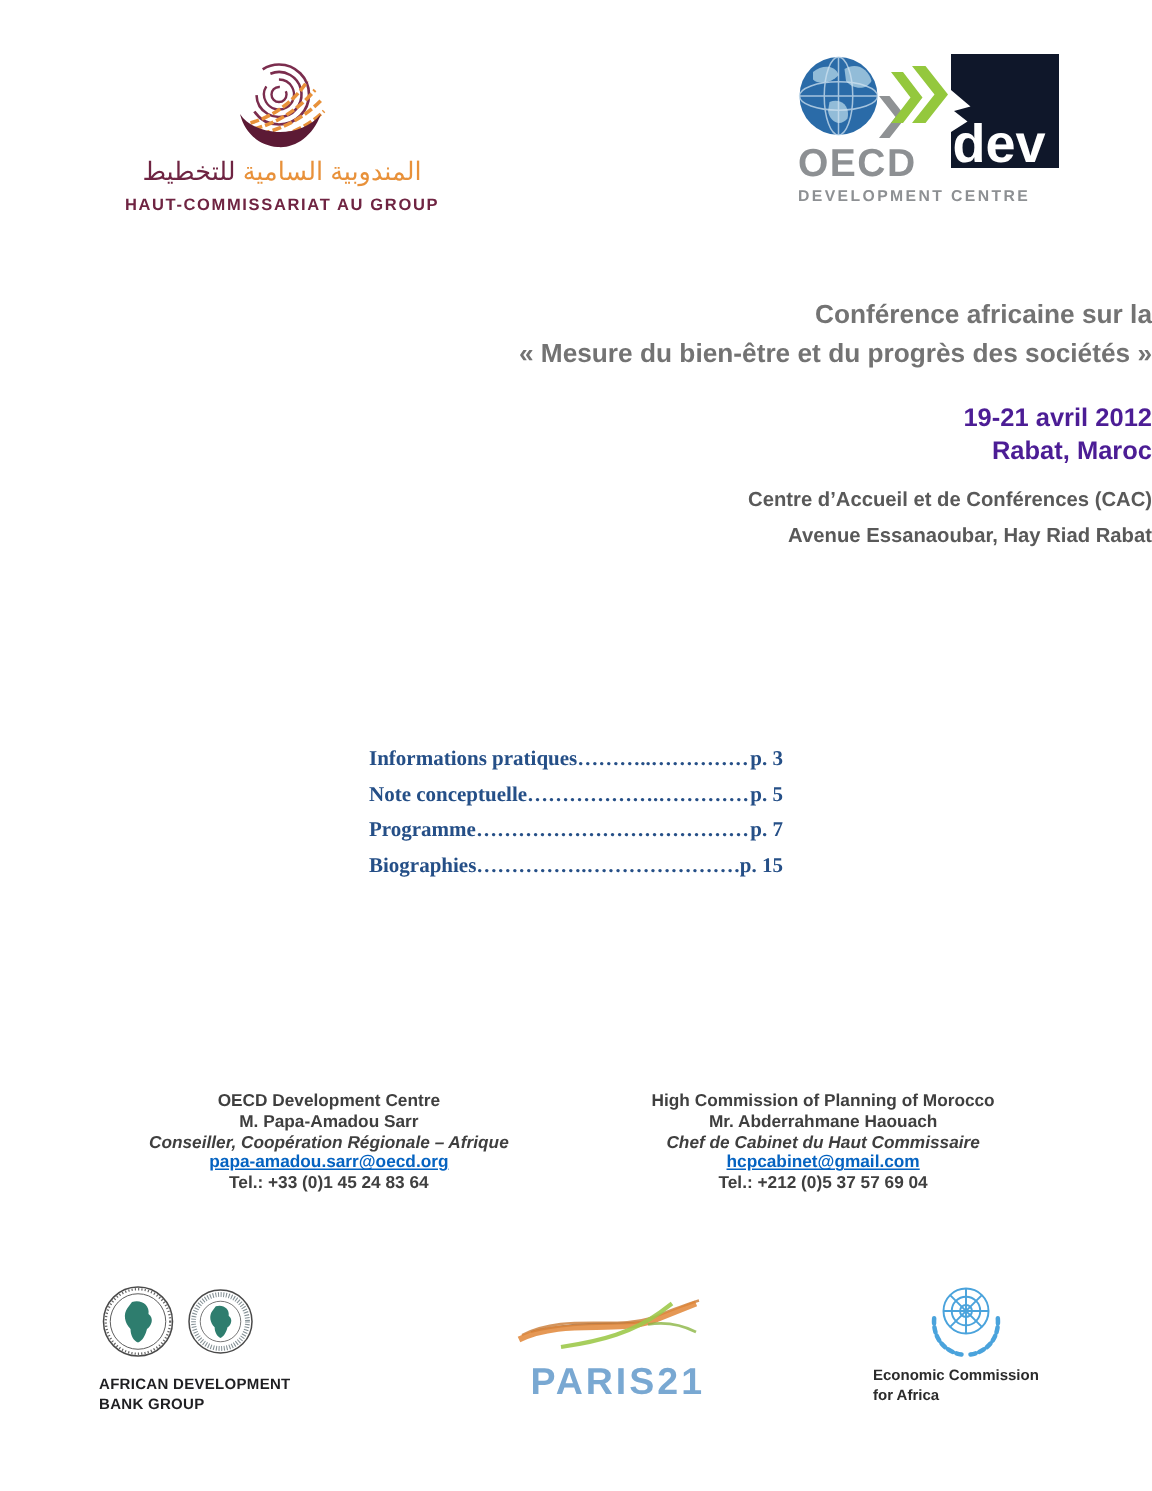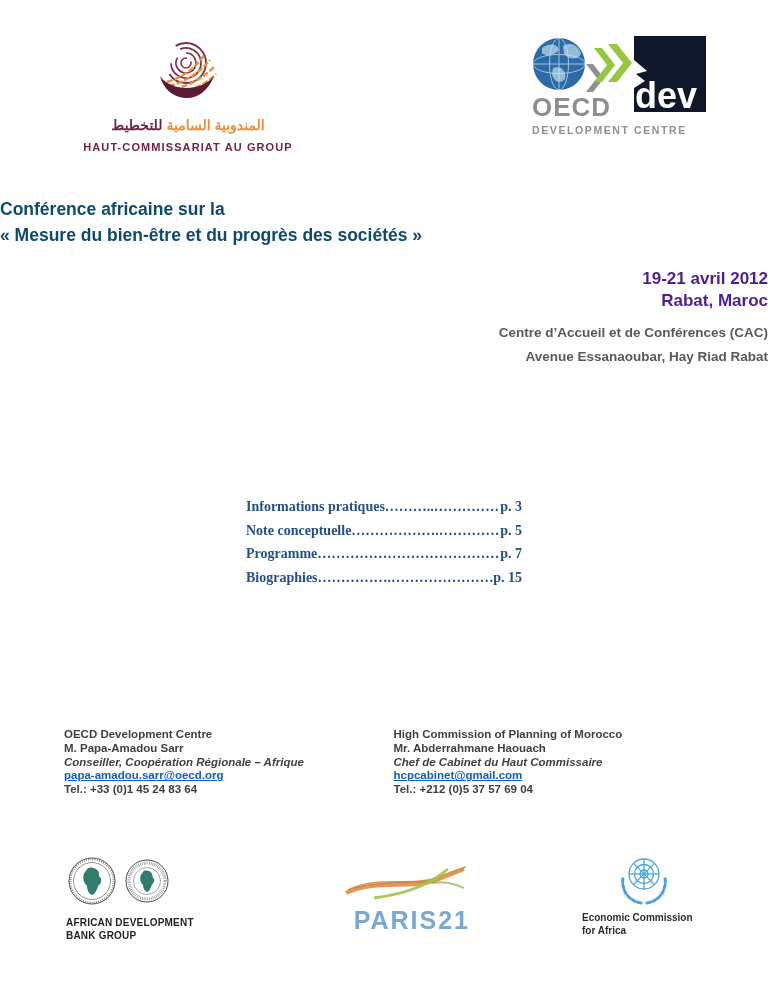--- a/index.html
+++ b/index.html
@@ -8,53 +8,53 @@
     width: 768px; height: 994px; margin: 0 auto; position: relative;
     overflow: hidden;
     font-family: "Liberation Sans", sans-serif;
     color: #222;
   }
   
   .header { display: flex; justify-content: space-between; align-items: flex-start;
             padding: 36px 56px 0 64px; height: 150px; }
   .hcp { width: 248px; text-align: center; }
   .hcp svg { display: block; margin: 0 auto; }
-  .hcp-arabic { direction: rtl; font-size: 14px; line-height: 20px; margin-top: 13px;
-                color: #e8913a; font-weight: bold; white-space: nowrap; }
+  .hcp-arabic { direction: rtl; font-size: 17px; line-height: 20px; margin-top: 3px;
+                color: #e8913a; font-weight: normal; white-space: nowrap; }
   .hcp-arabic .last-word { color: #6f2442; }
   .hcp-caption { font-size: 11px; font-weight: bold; color: #6f2442;
                  letter-spacing: 1.1px; margin-top: 6px; white-space: nowrap; }
   .oecd { width: 180px; }
   .oecd-main { display: flex; align-items: flex-start; }
   .oecd-globe-col { width: 102px; }
   .oecd-acronym { font-size: 26px; font-weight: bold; color: #8d9093;
                   letter-spacing: 1px; line-height: 22px; margin-top: -2px; }
   .dev-square { position: relative; width: 72px; height: 76px; background: #0f172a; }
   .dev-square .notch { position: absolute; left: 0; top: 24px; }
   .dev-label { position: absolute; left: 1px; bottom: -5px; color: #ffffff;
                font-size: 36px; font-weight: bold; letter-spacing: 0; }
   .oecd-caption { font-size: 10.5px; font-weight: bold; color: #8d9093;
                   letter-spacing: 1.6px; margin-top: 6px; white-space: nowrap; }
   
-  .title-block { margin-top: 46px; text-align: left; color: #0c4a6e;
+  .title-block { margin-top: 46px; text-align: right; color: #737373;
                  font-weight: bold; font-size: 17.5px; line-height: 26px; }
   .date-block { margin-top: 20px; text-align: right; color: #4c1d95;
                 font-weight: bold; font-size: 17px; line-height: 22px; }
   .venue-block { margin-top: 9px; text-align: right; color: #595959;
                  font-weight: bold; font-size: 13.5px; line-height: 24px; }
   
   .toc { width: 276px; margin: 126px auto 0; color: #254f87;
          font-weight: bold; font-size: 14px; }
   .toc-row { display: flex; align-items: flex-end; line-height: 23.5px; white-space: nowrap; font-family: Liberation Serif, serif; }
   .toc-label { flex: 0 0 auto; }
   .toc-dots { flex: 1 1 auto; overflow: hidden; }
   .toc-page { flex: 0 0 auto; }
   
   .contacts { display: flex; justify-content: space-between; margin-top: 139px;
-              padding: 0 64px 0 64px; text-align: left;
+              padding: 0 64px 0 64px; text-align: center;
               font-size: 11.5px; line-height: 13.8px; font-weight: bold; color: #3f3f3f; gap: 19px; }
   .contact-col { width: 316px; }
   .contact-role { font-style: italic; }
   .contact-email { color: #0563c1; text-decoration: underline; cursor: pointer; }
   
   .footer-logos { position: absolute; left: 0; top: 848px; width: 768px; height: 146px; }
   .afdb { position: absolute; left: 66px; top: 8px; width: 140px; }
   .afdb-caption { font-size: 10px; font-weight: bold; color: #1f1f22;
                   line-height: 12.5px; margin-top: 5px; letter-spacing: 0.2px; }
   .paris21 { position: absolute; left: 330px; top: 12px; width: 140px; text-align: right; }

